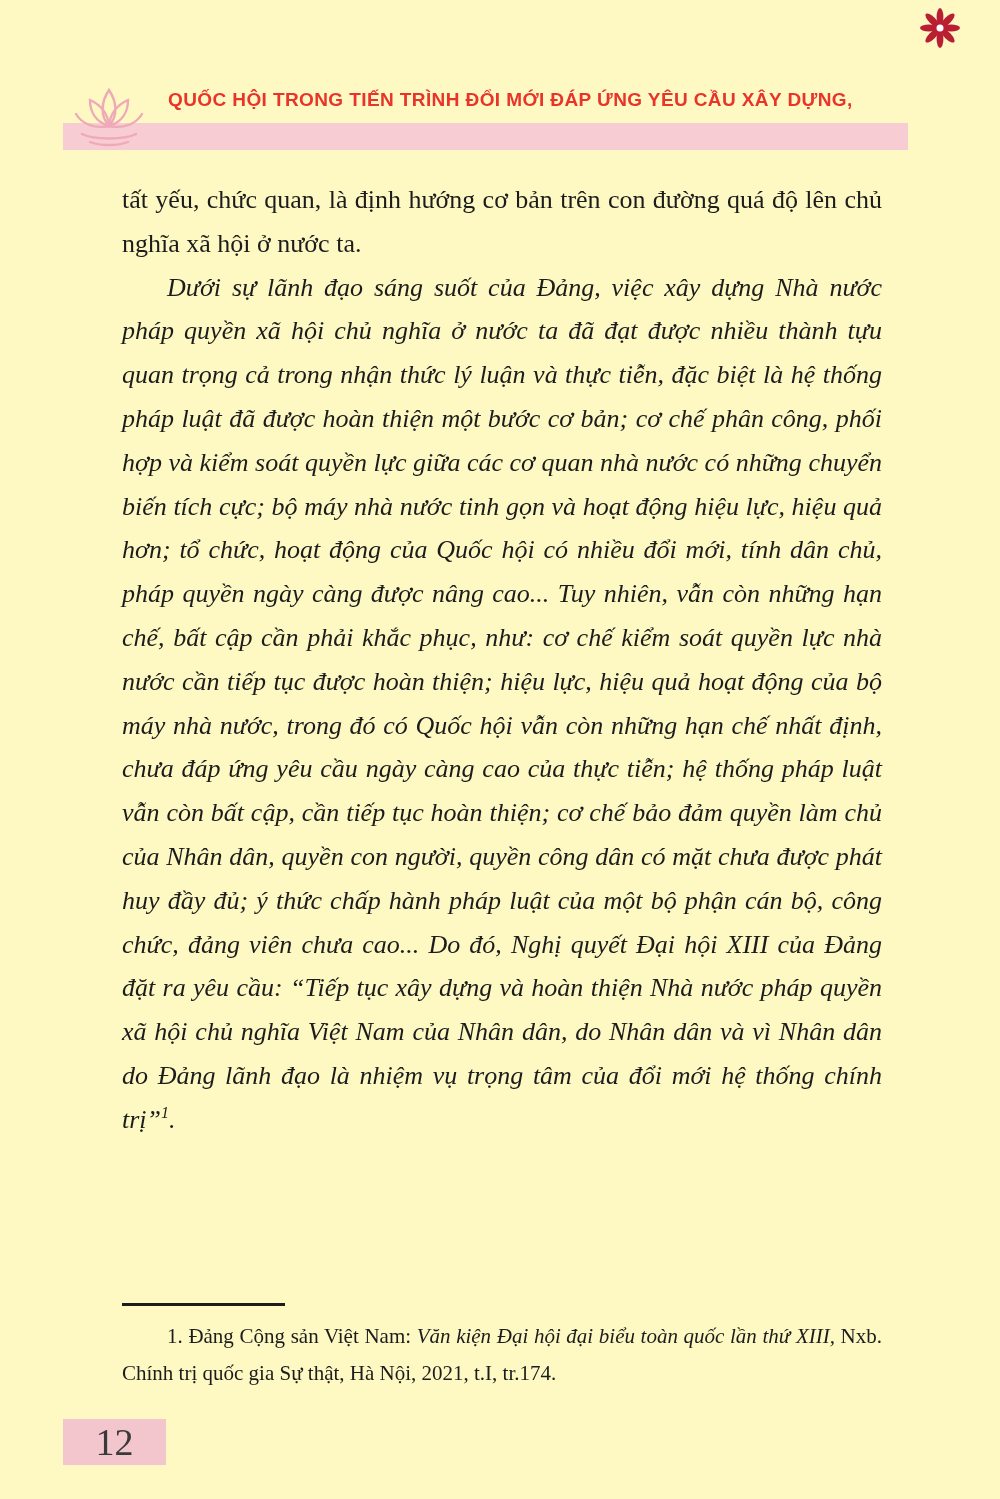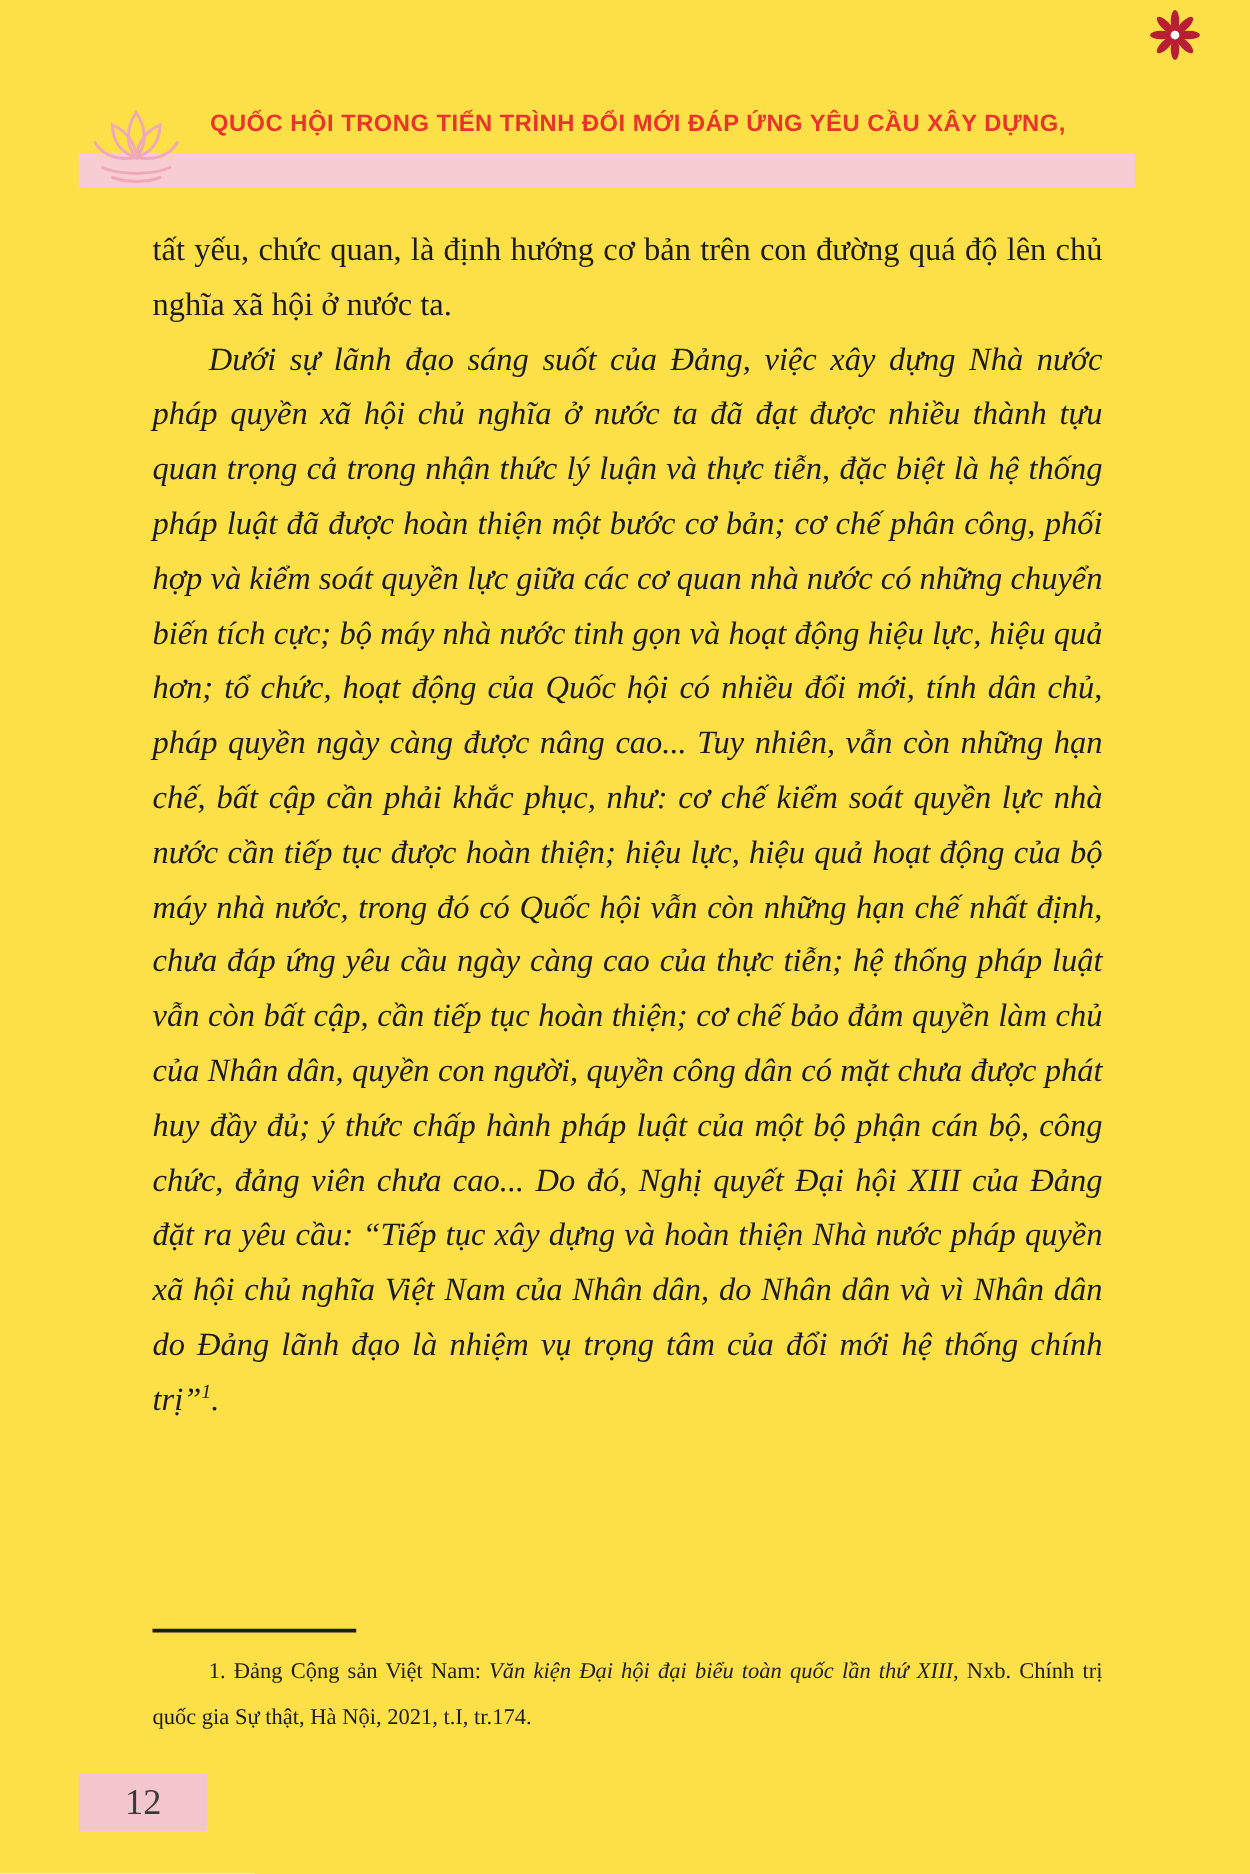--- a/index.html
+++ b/index.html
@@ -1,19 +1,19 @@
 <!DOCTYPE html>
 <html lang="vi"><head>
 <meta charset="utf-8">
 <style>
   html,body{margin:0;padding:0;background:#ffffff;}
   .page{
     position:relative;
     width:1000px;height:1499px;
-    background:#fde047;
+    background:#fef9c3;
     overflow:hidden;
     font-family:"Liberation Serif","DejaVu Serif",serif;
     color:#1c1c1c;
   }
 
   
   .corner-flower{position:absolute;top:8px;right:40px;width:40px;height:40px;}
 
   
   .header{position:absolute;top:78px;left:0;width:1000px;height:80px;}
@@ -44,36 +44,36 @@
   .body-text p.indent{text-indent:45px;font-style:italic;}
   sup.fnmark{font-size:16px;line-height:0;vertical-align:super;}
 
   
   .footnote-rule{
     position:absolute;top:1303px;left:122px;width:163px;height:3px;
     background:#1c1c1c;
   }
   .footnote{
     position:absolute;top:1318px;left:122px;width:760px;
-    font-size:18px;
+    font-size:21px;
     line-height:37px;
     text-align:justify;
     text-indent:45px;
     margin:0;
   }
   .footnote em{font-style:italic;}
 
   
   .pagenum-band{
     position:absolute;top:1419px;left:63px;width:103px;height:46px;
     background:#f3c6cd;
     display:flex;align-items:center;justify-content:center;
   }
   .pagenum{
-    font-size:29px;color:#3a3a3a;
+    font-size:38px;color:#3a3a3a;
     font-family:"Liberation Serif","DejaVu Serif",serif;
   }
 </style>
 </head>
 <body>
 
 <div class="page">
 
   <div class="corner-flower">
     <svg viewBox="0 0 40 40" width="40" height="40" aria-hidden="true">

